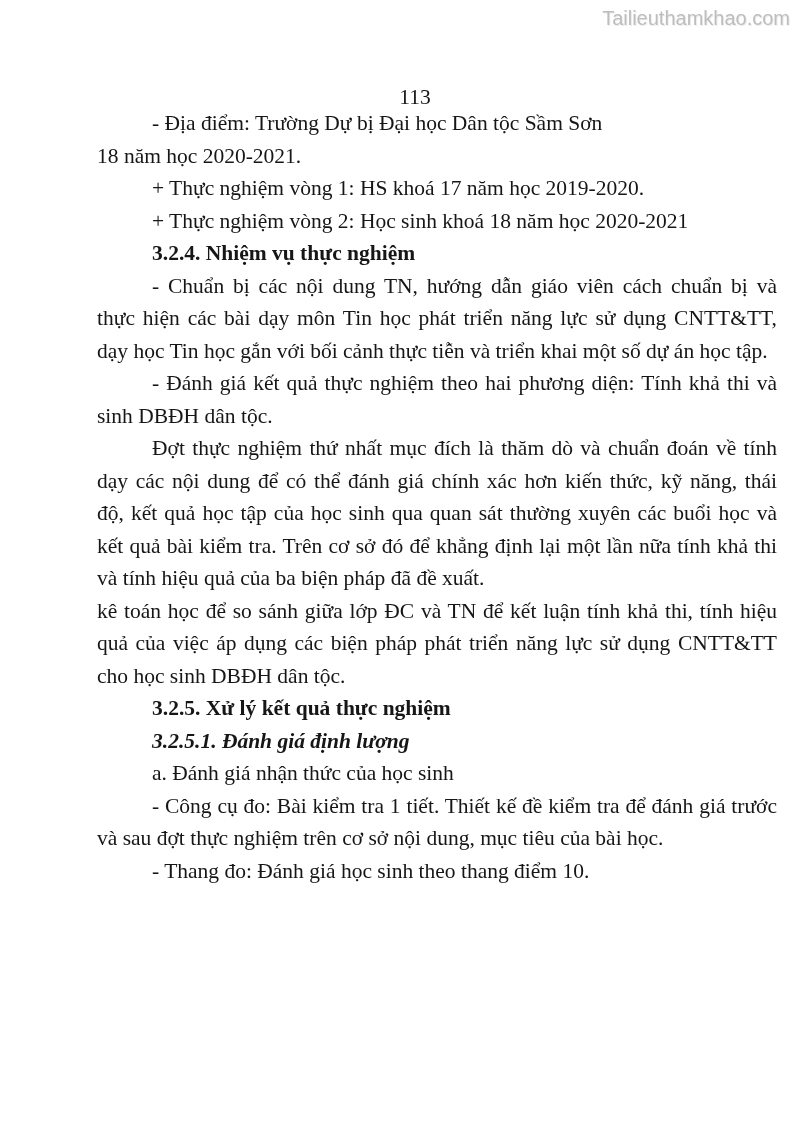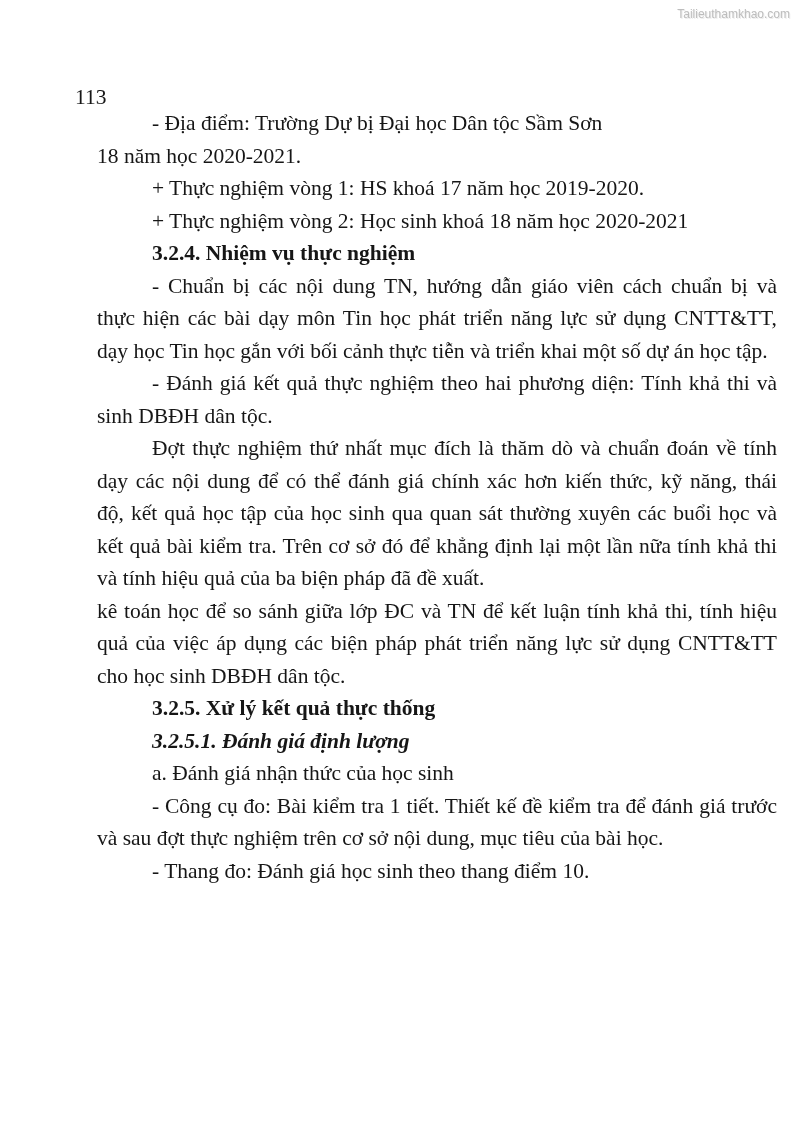--- a/index.html
+++ b/index.html
@@ -8,32 +8,33 @@
     width:794px;height:1123px;
     background:#ffffff;
     overflow:hidden;
     font-family:"Liberation Serif", serif;
     color:#161616;
   }
   .watermark{
     position:absolute;
     top:7px;right:4px;
     font-family:"Liberation Sans", sans-serif;
-    font-size:12px;
+    font-size:20px;
     color:#bdbdbd;
     text-shadow:1px 1px 0 #ececec;
   }
   .content{
     position:absolute;
     left:97px;top:88px;
     width:680px;
     font-size:21.5px;
   }
   .page-number{
     line-height:19px;
+    text-align:center;
     transform:translateX(-22px);
   }
   .line{
     line-height:32.5px;
     height:32.5px;
     overflow:hidden;
   }
   .indent{padding-left:55px;}
   .fill{
     text-align:justify;
@@ -63,21 +64,21 @@
         <div class="line indent fill">- Đánh giá kết quả thực nghiệm theo hai phương diện: Tính khả thi và</div>
         <div class="line">sinh DBĐH dân tộc.</div>
         <div class="line indent fill">Đợt thực nghiệm thứ nhất mục đích là thăm dò và chuẩn đoán về tính</div>
         <div class="line fill">dạy các nội dung để có thể đánh giá chính xác hơn kiến thức, kỹ năng, thái</div>
         <div class="line fill">độ, kết quả học tập của học sinh qua quan sát thường xuyên các buổi học và</div>
         <div class="line fill">kết quả bài kiểm tra. Trên cơ sở đó để khẳng định lại một lần nữa tính khả thi</div>
         <div class="line">và tính hiệu quả của ba biện pháp đã đề xuất.</div>
         <div class="line fill">kê toán học để so sánh giữa lớp ĐC và TN để kết luận tính khả thi, tính hiệu</div>
         <div class="line fill">quả của việc áp dụng các biện pháp phát triển năng lực sử dụng CNTT&amp;TT</div>
         <div class="line">cho học sinh DBĐH dân tộc.</div>
-        <div class="line indent bold">3.2.5. Xử lý kết quả thực thống</div>
+        <div class="line indent bold">3.2.5. Xử lý kết quả thực nghiệm</div>
         <div class="line indent italic">3.2.5.1. Đánh giá định lượng</div>
         <div class="line indent">a. Đánh giá nhận thức của học sinh</div>
         <div class="line indent fill">- Công cụ đo: Bài kiểm tra 1 tiết. Thiết kế đề kiểm tra để đánh giá trước</div>
         <div class="line">và sau đợt thực nghiệm trên cơ sở nội dung, mục tiêu của bài học.</div>
         <div class="line indent">- Thang đo: Đánh giá học sinh theo thang điểm 10.</div>
       </div>
   </div>
 </div>
 
 </body></html>

